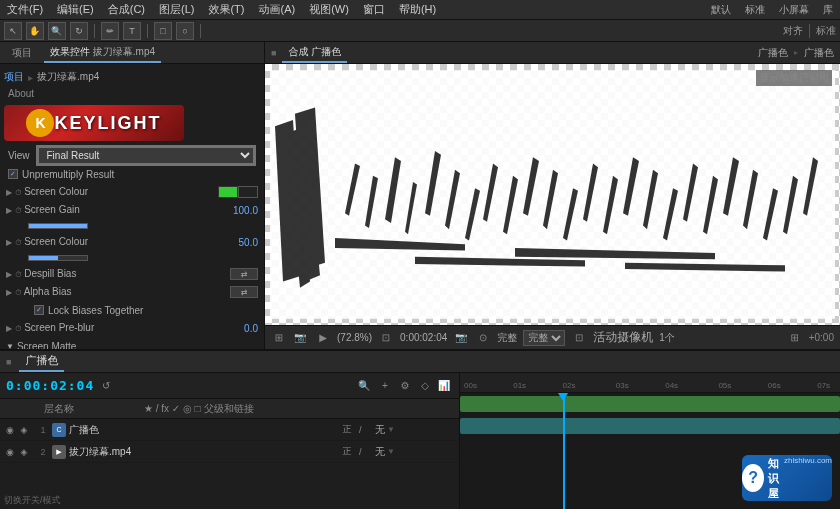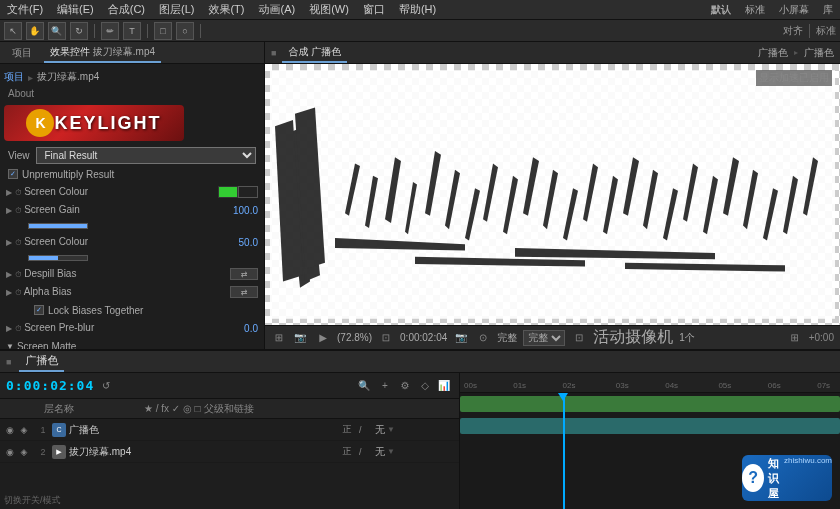--- a/index.html
+++ b/index.html
@@ -187,21 +187,21 @@
       align-items: center;
       height: 20px;
       padding: 0 4px;
       font-size: 10px;
       color: #aaa;
       gap: 6px;
     }
     .view-label { color: #aaa; font-size: 10px; }
     .view-dropdown {
       background: #3a3a3a;
-      border: 1px solid #737373;
+      border: 3px solid #737373;
       color: #ddd;
       font-size: 10px;
       padding: 1px 4px;
       flex: 1;
     }
     .color-swatch {
       width: 20px;
       height: 12px;
       background: #33cc33;
       border: 1px solid #333;
@@ -571,21 +571,21 @@
   <span class="menu-item">文件(F)</span>
   <span class="menu-item">编辑(E)</span>
   <span class="menu-item">合成(C)</span>
   <span class="menu-item">图层(L)</span>
   <span class="menu-item">效果(T)</span>
   <span class="menu-item">动画(A)</span>
   <span class="menu-item">视图(W)</span>
   <span class="menu-item">窗口</span>
   <span class="menu-item">帮助(H)</span>
   <span style="flex:1"></span>
-  <span class="menu-item" style="font-size:10px; color:#aaa;font-weight:bold;">默认</span>
+  <span class="menu-item" style="font-size:10px; color:#aaa;">默认</span>
   <span class="menu-item" style="font-size:10px; color:#aaa;">标准</span>
   <span class="menu-item" style="font-size:10px; color:#aaa;">小屏幕</span>
   <span class="menu-item" style="font-size:10px; color:#aaa;">库</span>
 </div>
 
 <div class="toolbar">
   <div class="toolbar-icon">↖</div>
   <div class="toolbar-icon">✋</div>
   <div class="toolbar-icon">🔍</div>
   <div class="toolbar-icon">↻</div>
@@ -784,21 +784,21 @@
       <span style="font-size:10px; color:#aaa;">(<span>72.8%</span>)</span>
       <div class="tl-icon">⊡</div>
       <span style="font-size:10px; color:#aaa;">0:00:02:04</span>
       <div class="tl-icon">📷</div>
       <div class="tl-icon">⊙</div>
       <span style="font-size:10px; color:#aaa;">完整</span>
       <select style="background:#3a3a3a; border:1px solid #555; color:#aaa; font-size:10px; height:16px;">
         <option>完整</option>
       </select>
       <div class="tl-icon">⊡</div>
-      <span style="font-size:16px; color:#aaa;">活动摄像机</span>
+      <span style="font-size:12px; color:#aaa;">活动摄像机</span>
       <span style="font-size:10px; color:#aaa;text-align:center;">1个</span>
       <span style="flex:1;"></span>
       <div class="tl-icon">⊞</div>
       <span style="font-size:10px; color:#888;">+0:00</span>
     </div>
   </div>
 
 </div>
 
 <div class="timeline-area">

